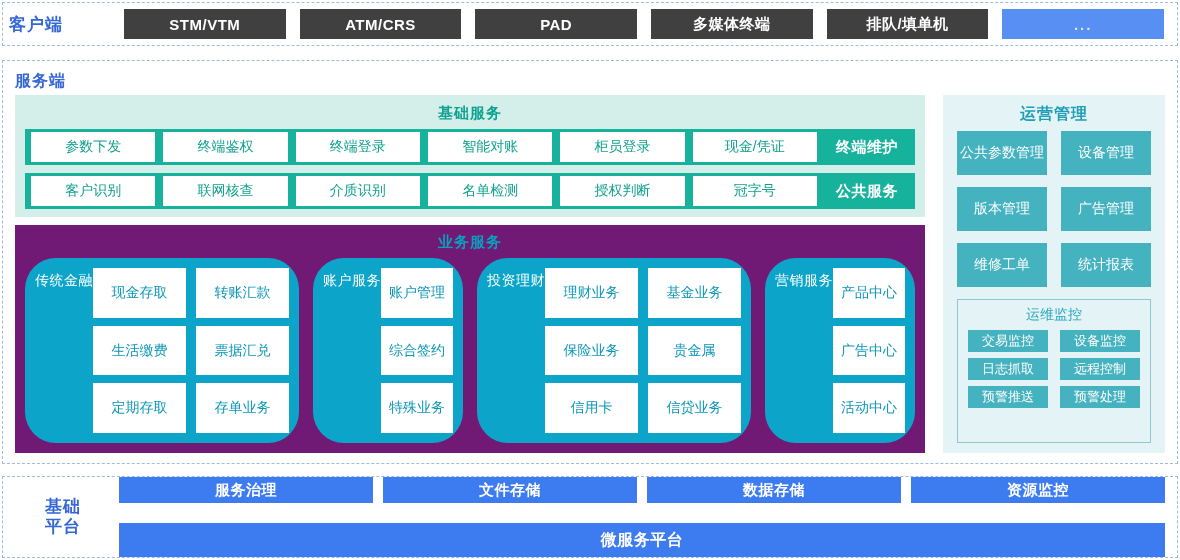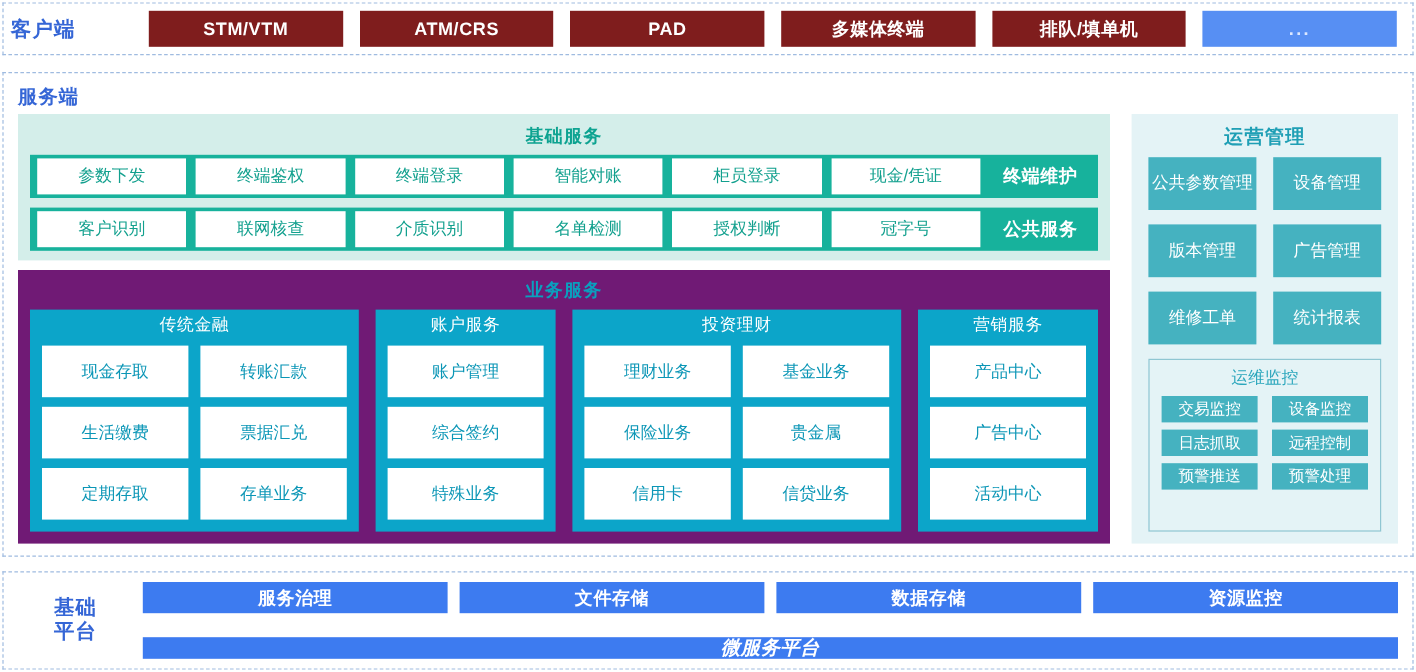--- a/index.html
+++ b/index.html
@@ -39,21 +39,21 @@
     font-weight: bold;
     font-size: 17px;
     width: 108px;
     flex: 0 0 108px;
     letter-spacing: 1px;
   }
   .client-chip {
     flex: 1 1 0;
     height: 30px;
     margin: 0 7px;
-    background: #7f1d1d;
+    background: #404040;
     color: #ffffff;
     font-weight: bold;
     font-size: 15px;
     display: flex;
     align-items: center;
     justify-content: center;
     letter-spacing: 0.5px;
   }
   .client-chip.muted {
     background: #578ff3;
@@ -147,23 +147,23 @@
     flex-direction: column;
   }
   .biz-panel .panel-title { color: #0b9fbe; }
   .biz-groups {
     display: flex;
     gap: 14px;
     flex: 1 1 auto;
   }
   .biz-group {
     background: #0ca5c9;
-    padding: 0 10px 10px 10px;
-    display: flex;
-    flex-direction: column;
+    padding: 10px 10px 10px 10px;
+    display: flex;
+    border-radius: 31px;
   }
   .biz-group.g-traditional { flex: 0 0 254px; }
   .biz-group.g-account     { flex: 0 0 130px; }
   .biz-group.g-invest      { flex: 0 0 254px; }
   .biz-group.g-marketing   { flex: 0 0 130px; }
   .biz-group-title {
     text-align: center;
     color: #ffffff;
     font-size: 14px;
     padding: 4px 0 8px 0;
@@ -278,23 +278,22 @@
     font-weight: bold;
     font-size: 15px;
     height: 26px;
     display: flex;
     align-items: center;
     justify-content: center;
     letter-spacing: 0.5px;
   }
   .platform-chip.full {
     flex: 1 1 100%;
-    height: 18px;
+    height: 34px;
     font-size: 16px;
-    font-style: italic;
   }
 </style>
 </head>
 <body>
 
 <div class="layer" id="client-layer">
   <div class="client-title">客户端</div>
   <div class="client-chip">STM/VTM</div>
   <div class="client-chip">ATM/CRS</div>
   <div class="client-chip">PAD</div>

